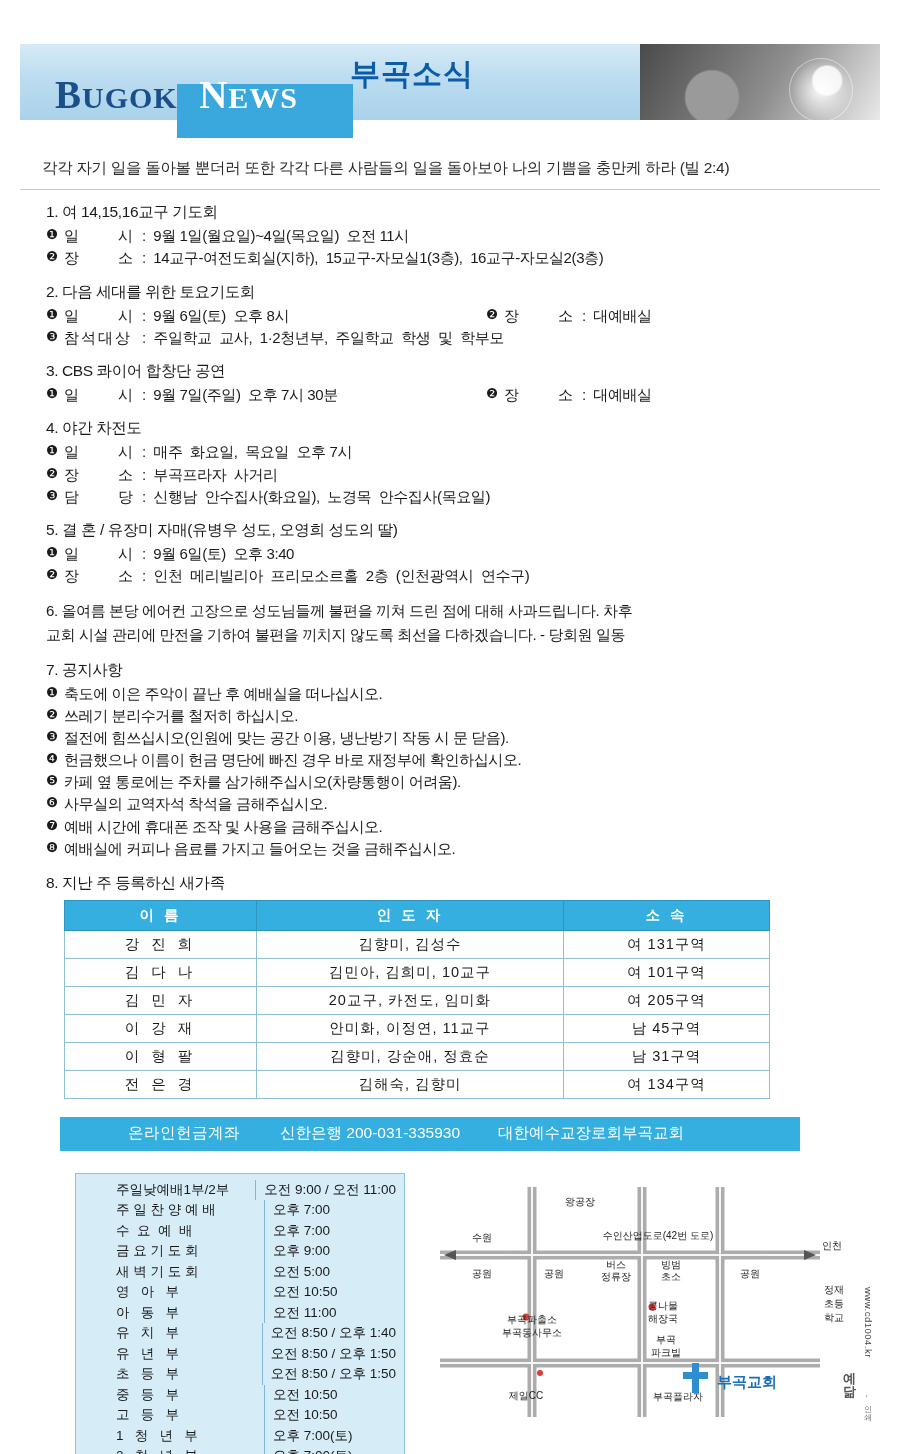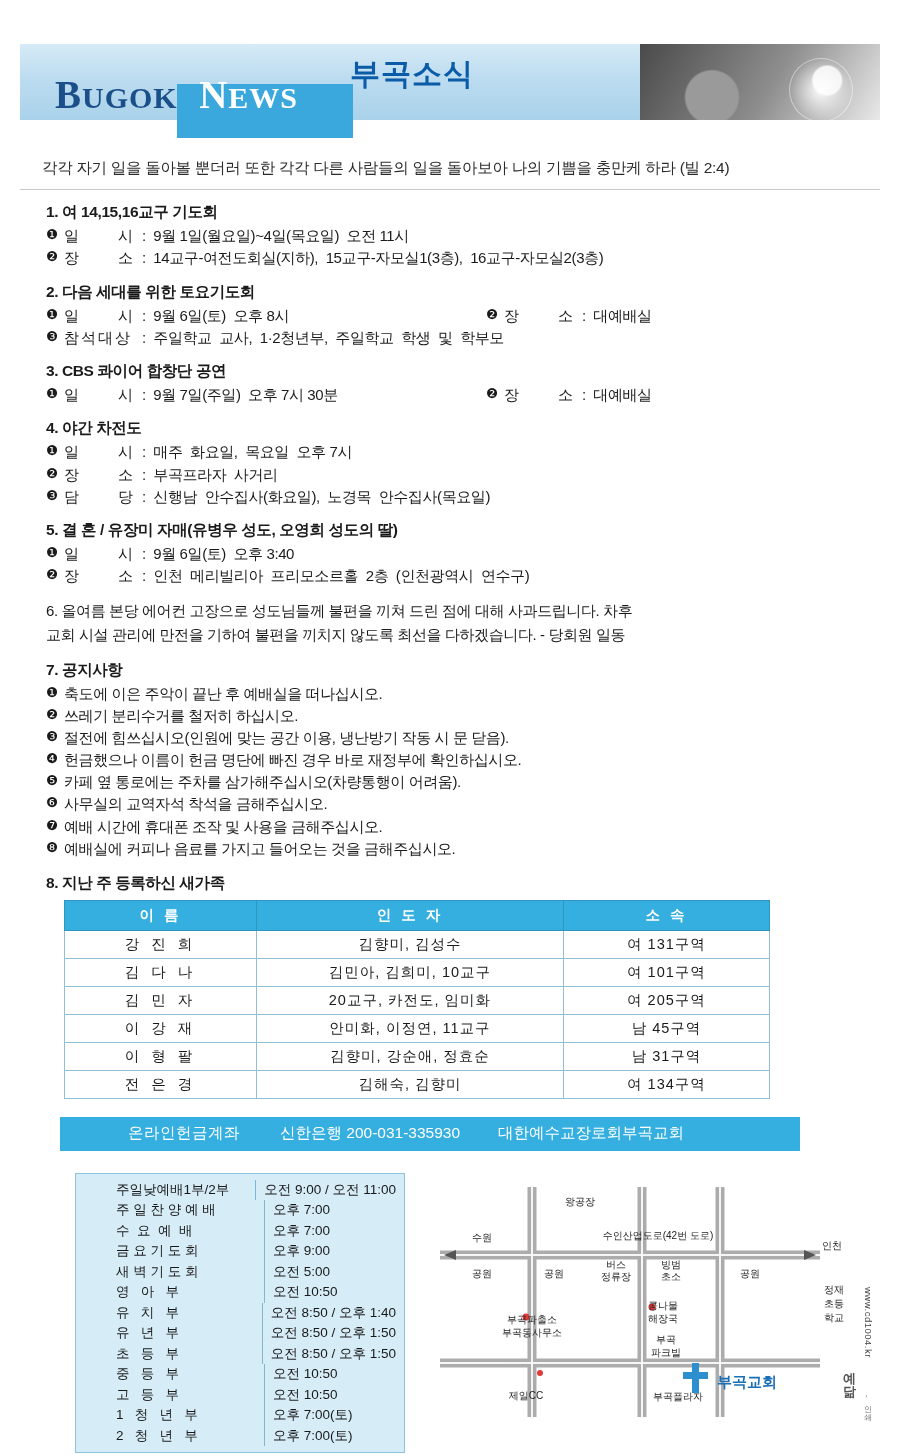--- a/index.html
+++ b/index.html
@@ -96,21 +96,21 @@
   }
 
   
   .content {
     padding: 12px 26px 0 46px;
     font-size: 15px;
     letter-spacing: -0.4px;
   }
   .sect { margin-bottom: 13px; }
   .sect-title {
-    font-weight: bold;
+    font-weight: normal;
     font-size: 15.5px;
     margin-bottom: 3px;
     letter-spacing: -0.4px;
   }
   .line { display: flex; align-items: flex-start; margin: 2px 0; line-height: 1.35; }
   .num {
     display: inline-block;
     width: 18px; min-width: 18px;
     font-size: 13.5px;
     line-height: 1.35;
@@ -452,20 +452,24 @@
           <span class="sched-name">금 요 기 도 회</span>
           <span class="sched-time">오후 9:00</span>
         </div>
       <div class="sched-row">
           <span class="sched-name">새 벽 기 도 회</span>
           <span class="sched-time">오전 5:00</span>
         </div>
       <div class="sched-row">
           <span class="sched-name">영   아   부</span>
           <span class="sched-time">오전 10:50</span>
+        </div>
+      <div class="sched-row">
+          <span class="sched-name">아   동   부</span>
+          <span class="sched-time">오전 11:00</span>
         </div>
       <div class="sched-row">
           <span class="sched-name">유   치   부</span>
           <span class="sched-time">오전 8:50 / 오후 1:40</span>
         </div>
       <div class="sched-row">
           <span class="sched-name">유   년   부</span>
           <span class="sched-time">오전 8:50 / 오후 1:50</span>
         </div>
       <div class="sched-row">

